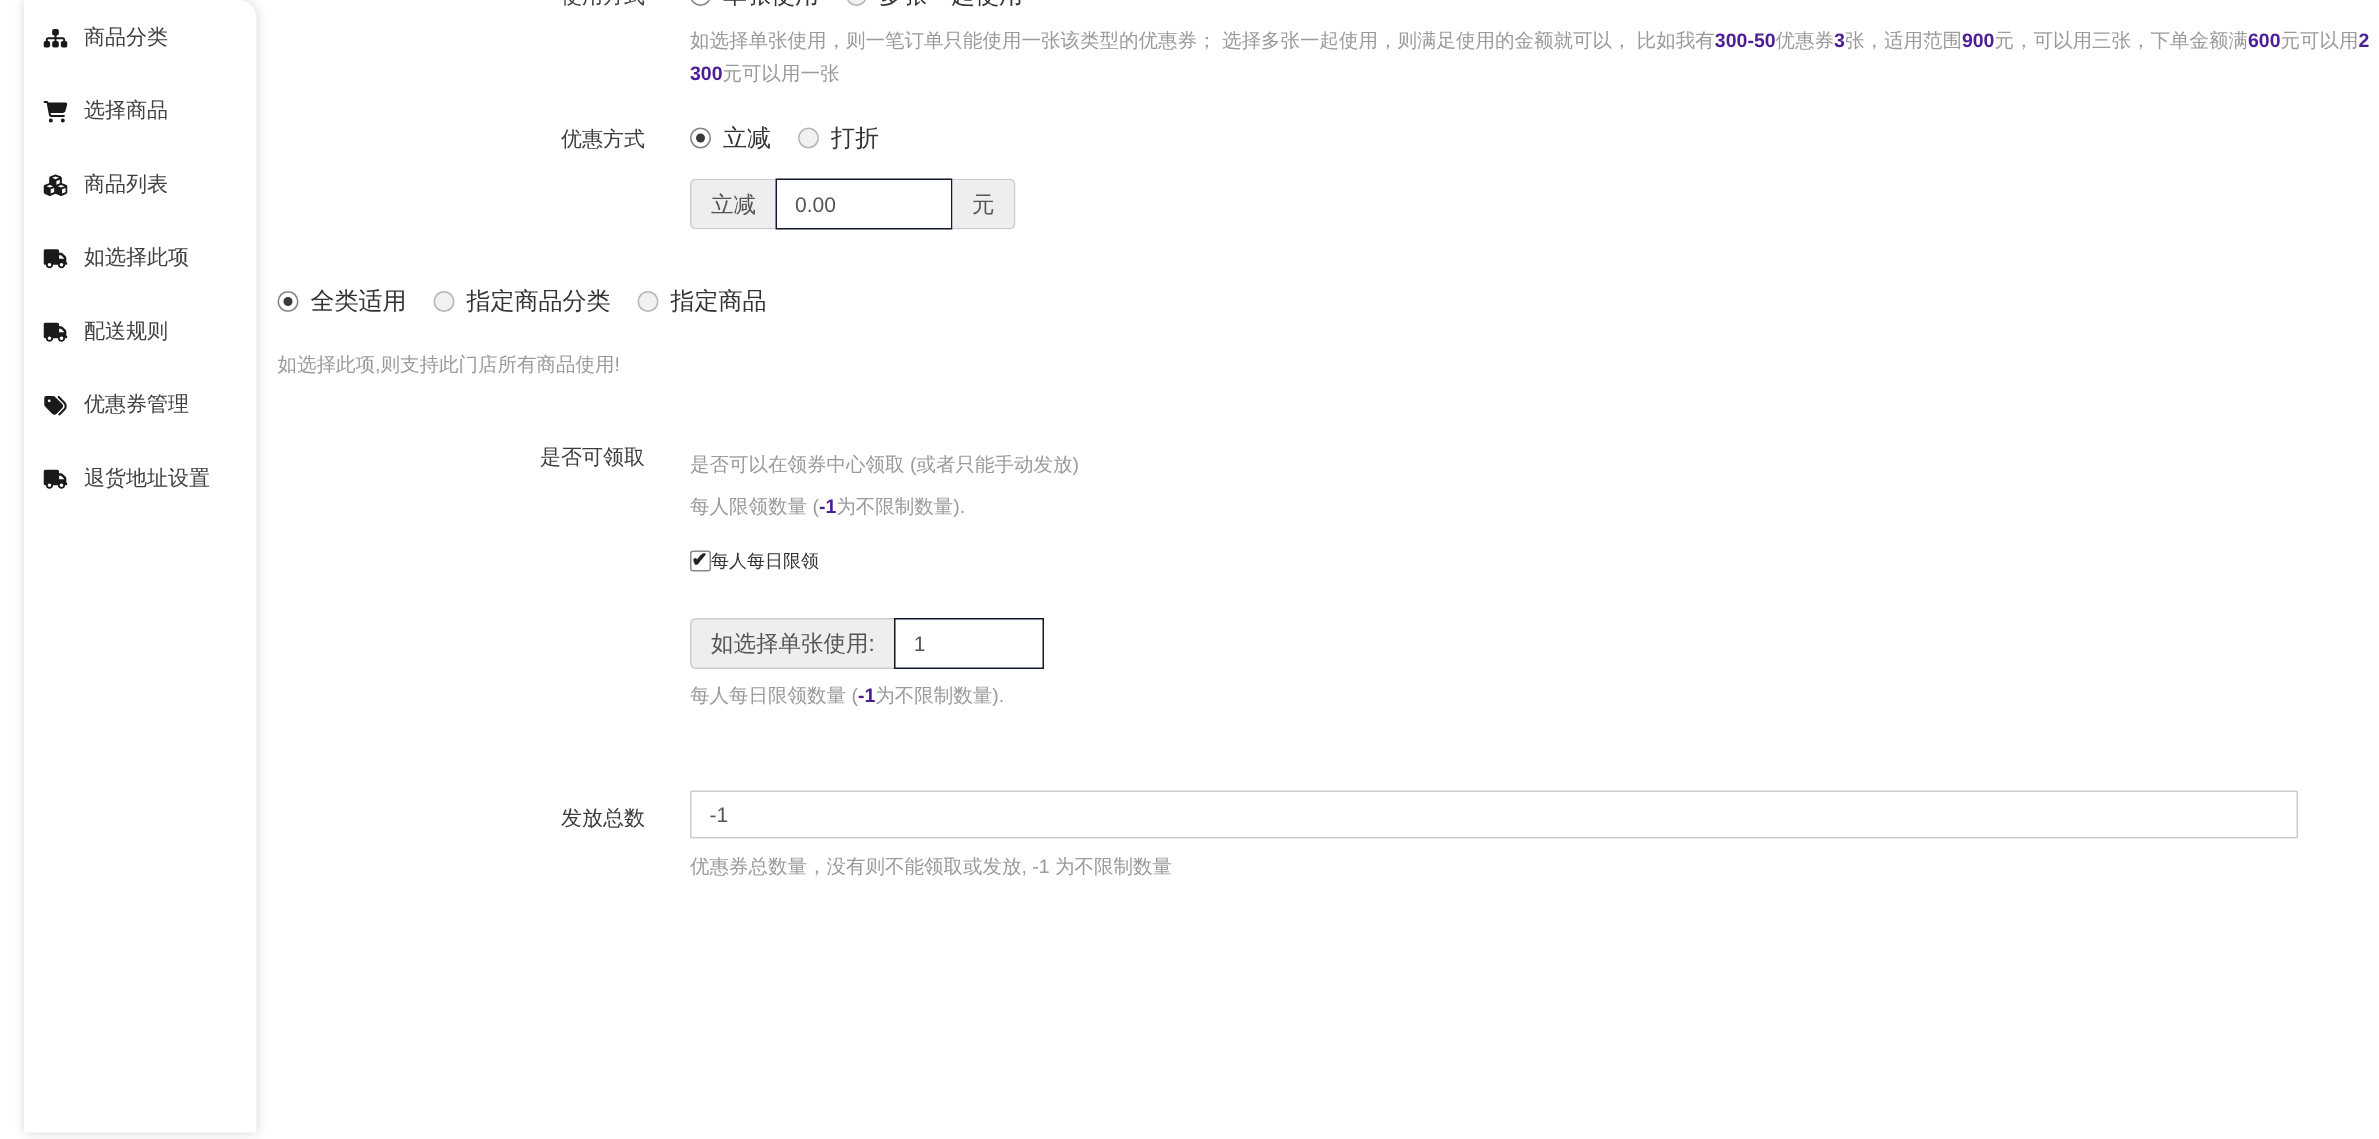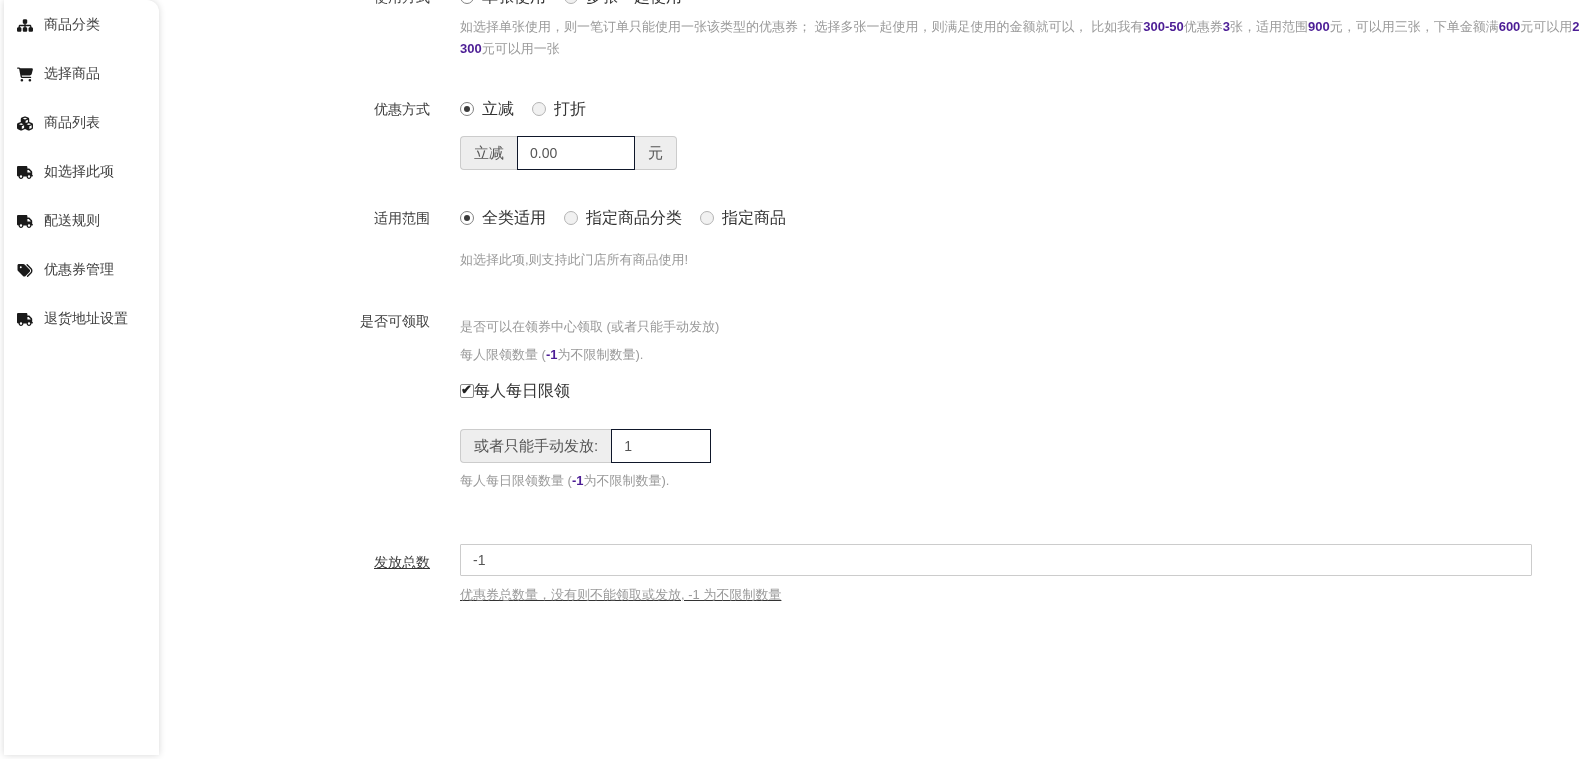--- a/index.html
+++ b/index.html
@@ -1,20 +1,20 @@
 <!DOCTYPE html>
 <html><head>
 <meta charset="utf-8">
 <style>
   * { margin:0; padding:0; box-sizing:border-box; }
   html,body { width:1586px; height:759px; overflow:hidden; background:#fff;
     font-family:"Liberation Sans","DejaVu Sans",sans-serif; color:#333; }
 
   
-  .sidebar { position:absolute; left:4px; top:0; width:155px; height:755px;
+  .sidebar { position:absolute; left:16px; top:0; width:155px; height:755px;
     background:#fff; border-radius:0 12px 0 0; box-shadow:0 0 7px rgba(0,0,0,.16); z-index:2; }
   .side-list { list-style:none; padding-top:13px; }
   .side-item { height:24px; margin-bottom:25px; display:flex; align-items:center;
     padding-left:12px; cursor:pointer; }
   .side-item .ico { width:18px; height:16px; margin-right:10px; flex:none; display:flex;
     align-items:center; justify-content:center; }
   .side-item .ico svg { width:16px; height:15px; fill:#1a1a1a; }
   .side-item .txt { font-size:14px; color:#404040; white-space:nowrap; }
 
   
@@ -39,42 +39,42 @@
   .igroup { display:inline-flex; align-items:stretch; height:34px; }
   .iaddon { background:#eee; border:1px solid #ccc; color:#555; font-size:15px;
     display:flex; align-items:center; padding:0 13px; white-space:nowrap; }
   .iaddon.first { border-radius:4px 0 0 4px; border-right:none; }
   .iaddon.last  { border-radius:0 4px 4px 0; border-left:none; }
   .igroup input { border:1px solid #0f172a; font-size:14px; color:#555; padding:0 12px;
     outline:none; font-family:inherit; }
   .wide-input { width:1072px; height:32px; border:1px solid #ccc; border-radius:1px;
     font-size:14px; color:#555; padding:0 12px; outline:none; font-family:inherit; }
 
-  .cbx-line { height:22px; display:flex; align-items:center; font-size:16px; color:#333; cursor:pointer;font-family:Liberation Serif, serif; }
+  .cbx-line { height:22px; display:flex; align-items:center; font-size:12px; color:#333; cursor:pointer;font-family:Liberation Serif, serif; }
   .cbx { width:14px; height:14px; border:1px solid #8a8a8a; border-radius:2px; background:#fff;
     position:relative; flex:none; }
   .cbx.checked::after { content:'\2714'; position:absolute; left:0px; top:-3px;
     font-size:13px; color:#222; font-weight:bold; }
 
   
   .row-usage    { margin-top:-14px; }
   .row-usage .help { margin-top:8px; }
-  .row-discount { margin-top:38px; }
+  .row-discount { margin-top:21px; }
   .row-discount .igroup { margin-top:16px; }
   .row-discount .help { margin-top:9px; }
   .row-scope    { margin-top:37px; }
   .row-scope .help { margin-top:20px; }
   .row-claim    { margin-top:39px; }
   .row-claim .help-a { margin-top:6px; }
   .row-claim .g1 { margin-top:30px; }
   .row-claim .help-b { margin-top:6px; }
   .row-claim .cbx-line { margin-top:14px; }
   .row-claim .g2 { margin-top:27px; }
   .row-claim .help-c { margin-top:7px; }
-  .row-total    { margin-top:52px;text-decoration:underline; }
+  .row-total    { margin-top:52px; }
   .row-total .flabel { padding-top:7px; }
   .row-total .help { margin-top:8px; }
 </style>
 </head>
 <body>
 
 <div class="sidebar">
   <ul class="side-list">
     <li class="side-item">
       <span class="ico">
@@ -172,21 +172,20 @@
       </div>
       <div class="igroup">
         <span class="iaddon first">立减</span>
         <input type="text" style="width: 118px;" value="0.00">
         <span class="iaddon last">元</span>
       </div>
     </div>
   </div>
 
   <div class="form-row row-scope">
-    <div class="flabel">适用范围</div>
     <div class="fctrl">
       <div class="radio-line">
         <span class="radio-opt">
           <span class="radio checked"></span>
           <span>全类适用</span>
         </span>
         <span class="radio-opt">
           <span class="radio"></span>
           <span>指定商品分类</span>
         </span>
@@ -205,21 +204,21 @@
       <div class="help help-a">是否可以在领券中心领取 (或者只能手动发放)</div>
 
       <div class="help help-b"><span>每人限领数量 (</span><b>-1</b><span>为不限制数量).</span></div>
 
       <div class="cbx-line">
         <span class="cbx checked"></span>
         <span>每人每日限领</span>
       </div>
 
       <div class="igroup g2">
-        <span class="iaddon first">或者只能手动发放:</span>
+        <span class="iaddon first">如选择单张使用:</span>
         <input type="text" style="width: 100px;" value="1">
       </div>
       <div class="help help-c"><span>每人每日限领数量 (</span><b>-1</b><span>为不限制数量).</span></div>
     </div>
   </div>
 
   <div class="form-row row-total">
     <div class="flabel">发放总数</div>
     <div class="fctrl">
       <input type="text" class="wide-input" value="-1" style="">

